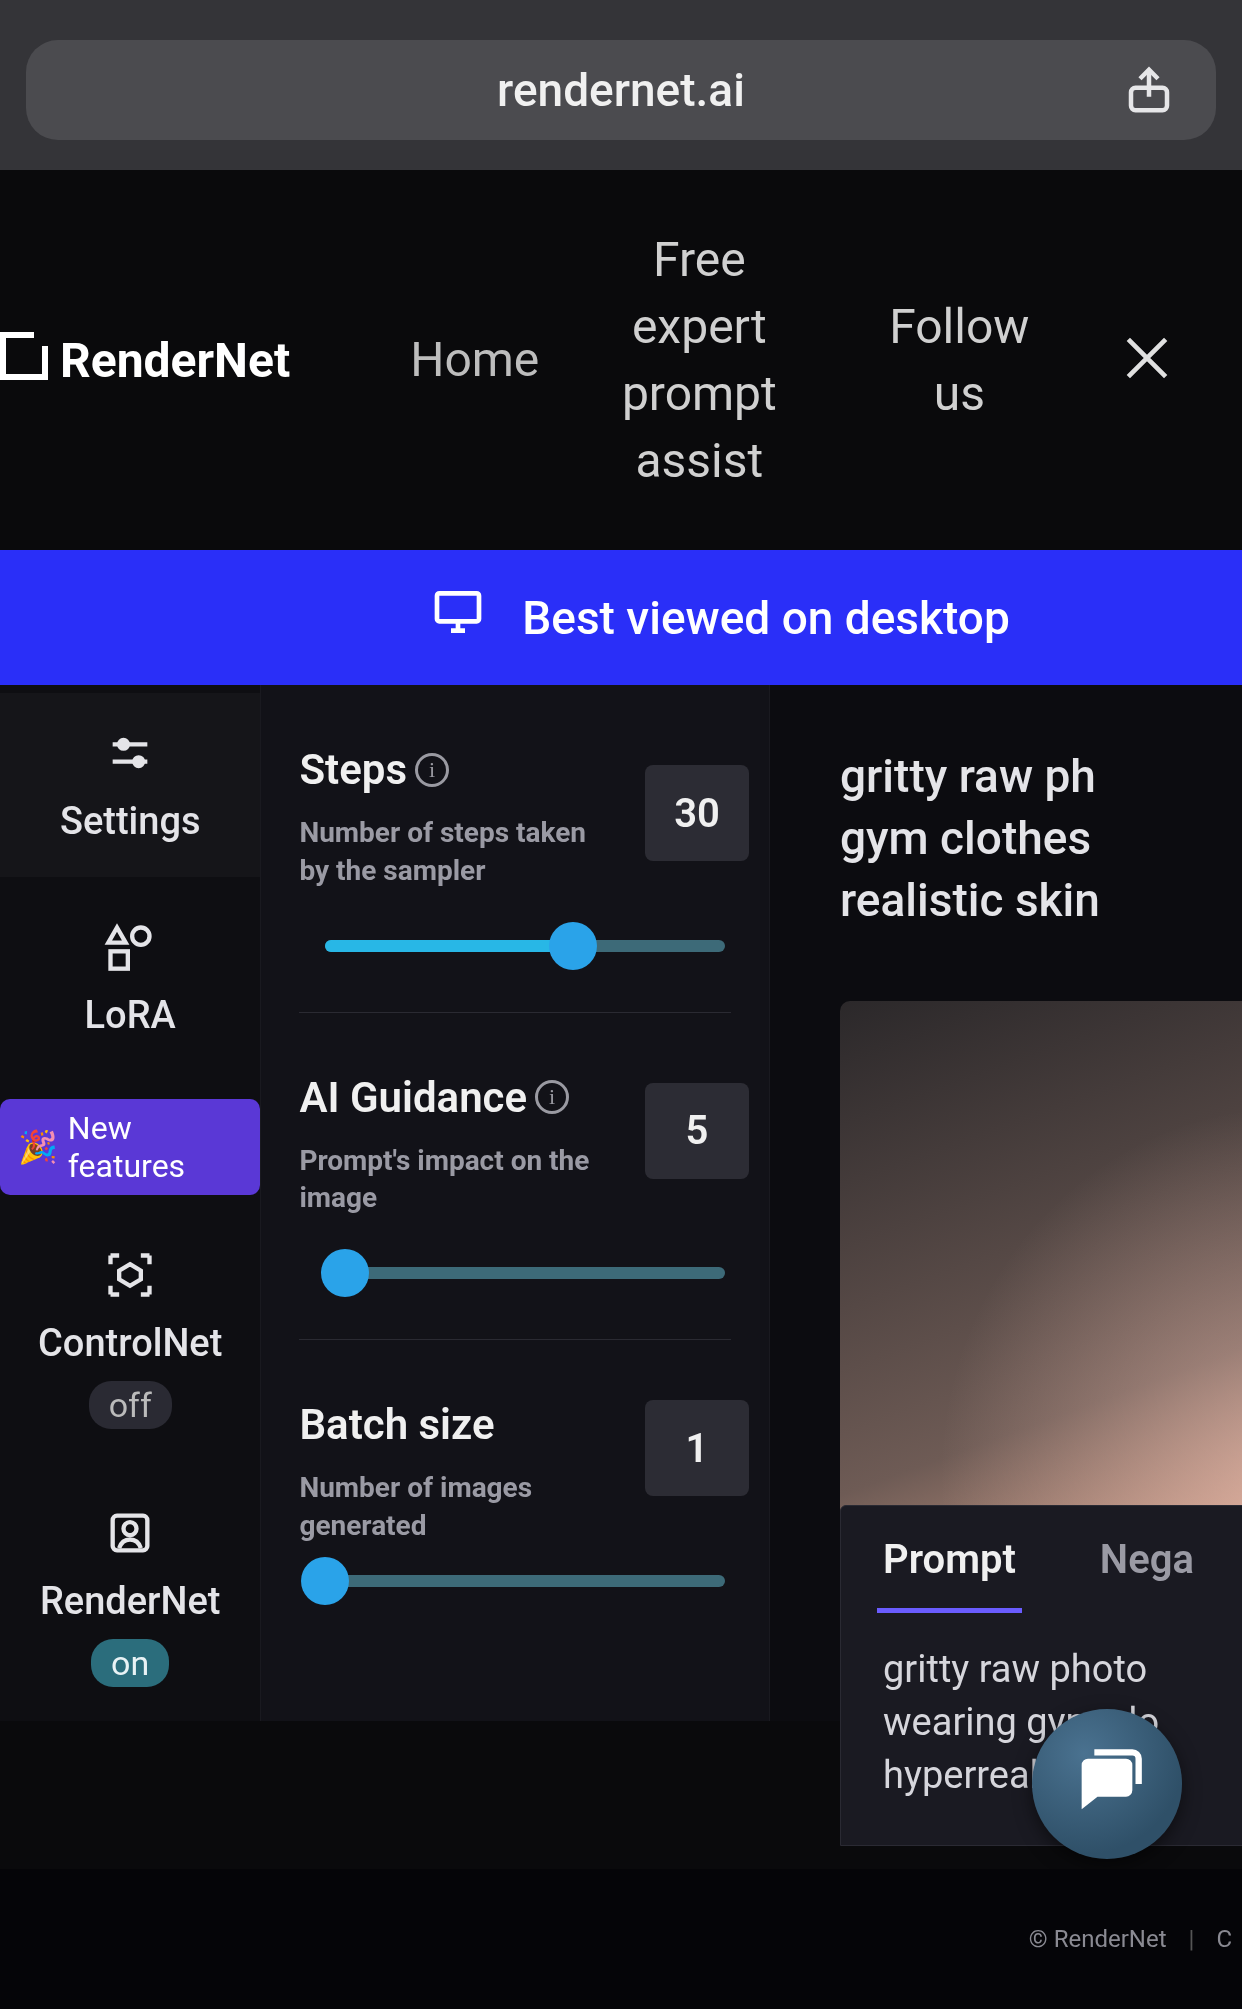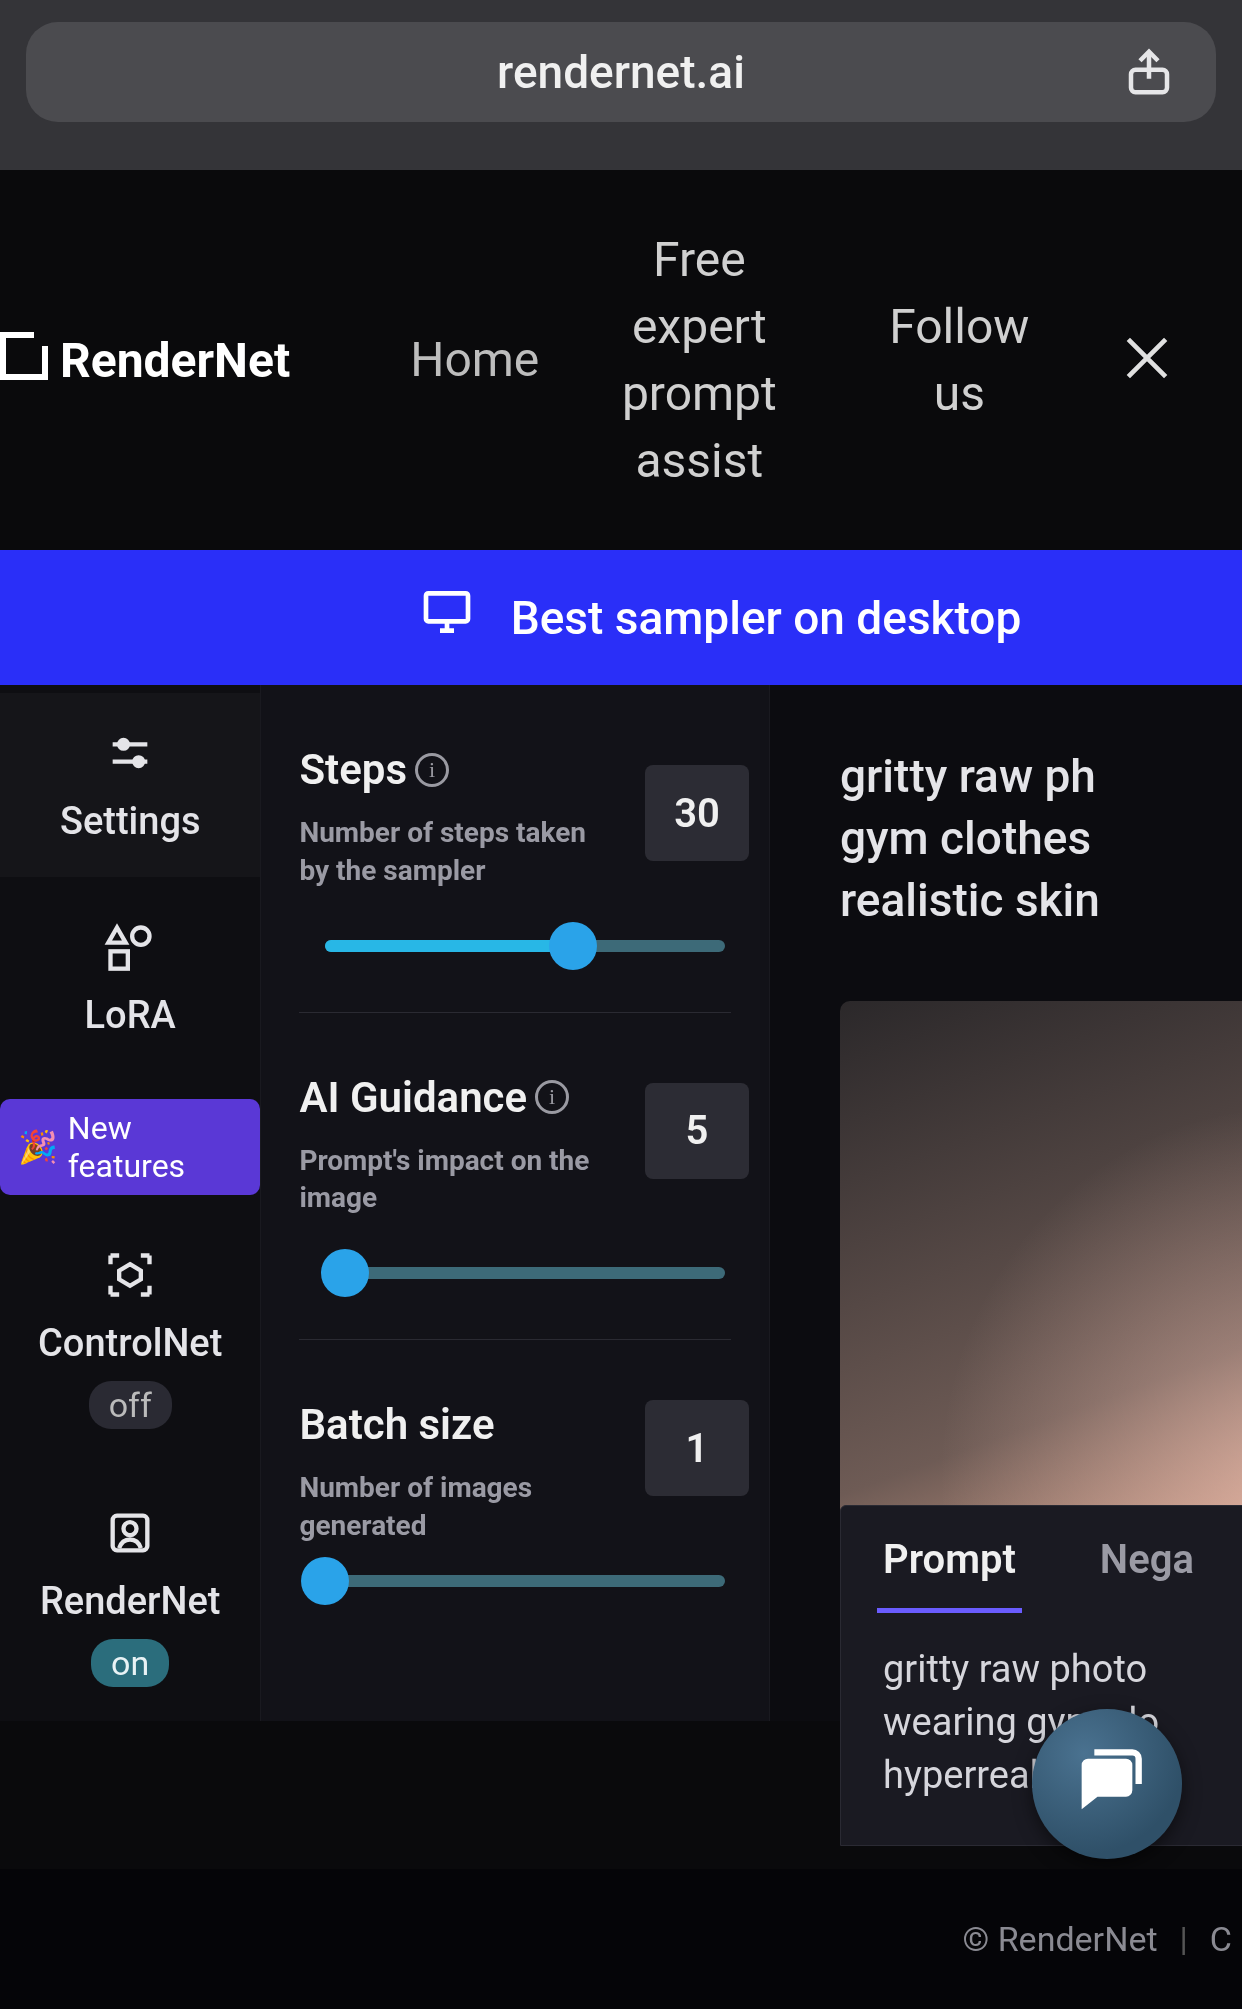--- a/index.html
+++ b/index.html
@@ -1,18 +1,18 @@
 <!DOCTYPE html>
 <html><head>
 <meta charset="utf-8">
 <style>
   * { box-sizing: border-box; margin: 0; padding: 0; }
   html, body { width: 1242px; height: 2009px; background: #000; font-family: -apple-system, BlinkMacSystemFont, "Segoe UI", Roboto, Helvetica, Arial, sans-serif; color: #e8e8ea; overflow: hidden; }
   
-  .browser-bar { height: 170px; background: #343438; display: flex; align-items: flex-end; justify-content: center; padding-bottom: 48px; position: relative; }
+  .browser-bar { height: 170px; background: #343438; display: flex; align-items: flex-end; justify-content: center; padding-bottom: 30px; position: relative; }
   .addr-pill { width: 1190px; height: 100px; background: #4b4b4f; border-radius: 32px; display: flex; align-items: center; justify-content: center; font-size: 46px; font-weight: 500; color: #f0f0f0; position: relative; }
   .share-btn { position: absolute; right: 40px; top: 50%; transform: translateY(-50%); width: 54px; height: 54px; display:flex; align-items:center; justify-content:center; }
   
   .viewport { height: calc(2009px - 170px); position: relative; overflow: hidden; background:#0a0a0c; }
   .page { width: 1440px;  position: absolute; left: 0; top: 0; }
   
   .site-header { height: 380px; background: #0a0a0c; padding: 0 0 0 0; display:block; }
   .nav-row { display:flex; align-items:center; height:100%; }
   .logo { display:flex; align-items:flex-start; gap:12px; font-size:48px; font-weight:700; color:#fff; padding-left:0; }
   .logo-mark { width:48px; height:48px; border:6px solid #fff; position:relative; }
@@ -54,21 +54,21 @@
   .prompt-tabs { position:absolute; left:70px; top:820px; background:#1a1a22; border:1px solid #2a2a33; border-radius:6px 0 0 0; padding:0; }
   .tab-row { display:flex; }
   .tab { padding:30px 42px; font-size:40px; font-weight:600; color:#9a9aa4; }
   .tab.active { color:#f0f0f0; position:relative; }
   .tab.active::after { content:""; position:absolute; left:36px; right:36px; bottom:0; height:5px; background:#6a5cff; }
   .tab-body { padding:30px 42px 42px; font-size:38px; line-height:1.4; color:#d6d6dc; width:460px;}
   
   .chat-fab { position:absolute; right:60px; bottom:150px; width:150px; height:150px; border-radius:50%; background:radial-gradient(circle at 35% 30%, #4a7290, #2f5068 70%); display:flex; align-items:center; justify-content:center; box-shadow:0 6px 18px rgba(0,0,0,.5);}
   .chat-fab svg { width:76px; height:76px; }
   
-  .footer-bar { position:absolute; bottom:0; left:0; right:0; height:140px; background:#050508; display:flex; align-items:center; justify-content:flex-end; padding-right:10px; font-size:34px; color:#8a8a92; gap:22px;}
+  .footer-bar { position:absolute; bottom:0; left:0; right:0; height:140px; background:#050508; display:flex; align-items:center; justify-content:flex-end; padding-right:10px; font-size:24px; color:#8a8a92; gap:22px;}
   .sep { color:#555; }
 </style>
 </head>
 <body>
 
 <div class="browser-bar">
   <div class="addr-pill">
     <span>rendernet.ai</span>
     <span class="share-btn">
       <svg viewBox="0 0 24 24" fill="none" stroke="#e6e6e8" stroke-width="2" width="54" height="54">
@@ -111,21 +111,21 @@
       </div>
     </div>
 
     <div class="banner">
       <span>
         <svg width="56" height="56" viewBox="0 0 24 24" fill="none" stroke="#fff" stroke-width="2">
           <rect x="3" y="4" width="18" height="12" rx="1"></rect>
             <path d="M9 20h6M12 16v4"></path>
         </svg>
       </span>
-      <span>Best sampler on desktop</span>
+      <span>Best viewed on desktop</span>
     </div>
 
     <div class="workspace">
 
       <div class="sidebar">
         <div class="side-item active">
           <span>
             <svg width="52" height="52" viewBox="0 0 24 24" fill="none" stroke="#e4e4e8" stroke-width="2">
               <path d="M4 8h16M4 16h16"></path>
                 <circle cx="9" cy="8" r="2" fill="#e4e4e8"></circle>

